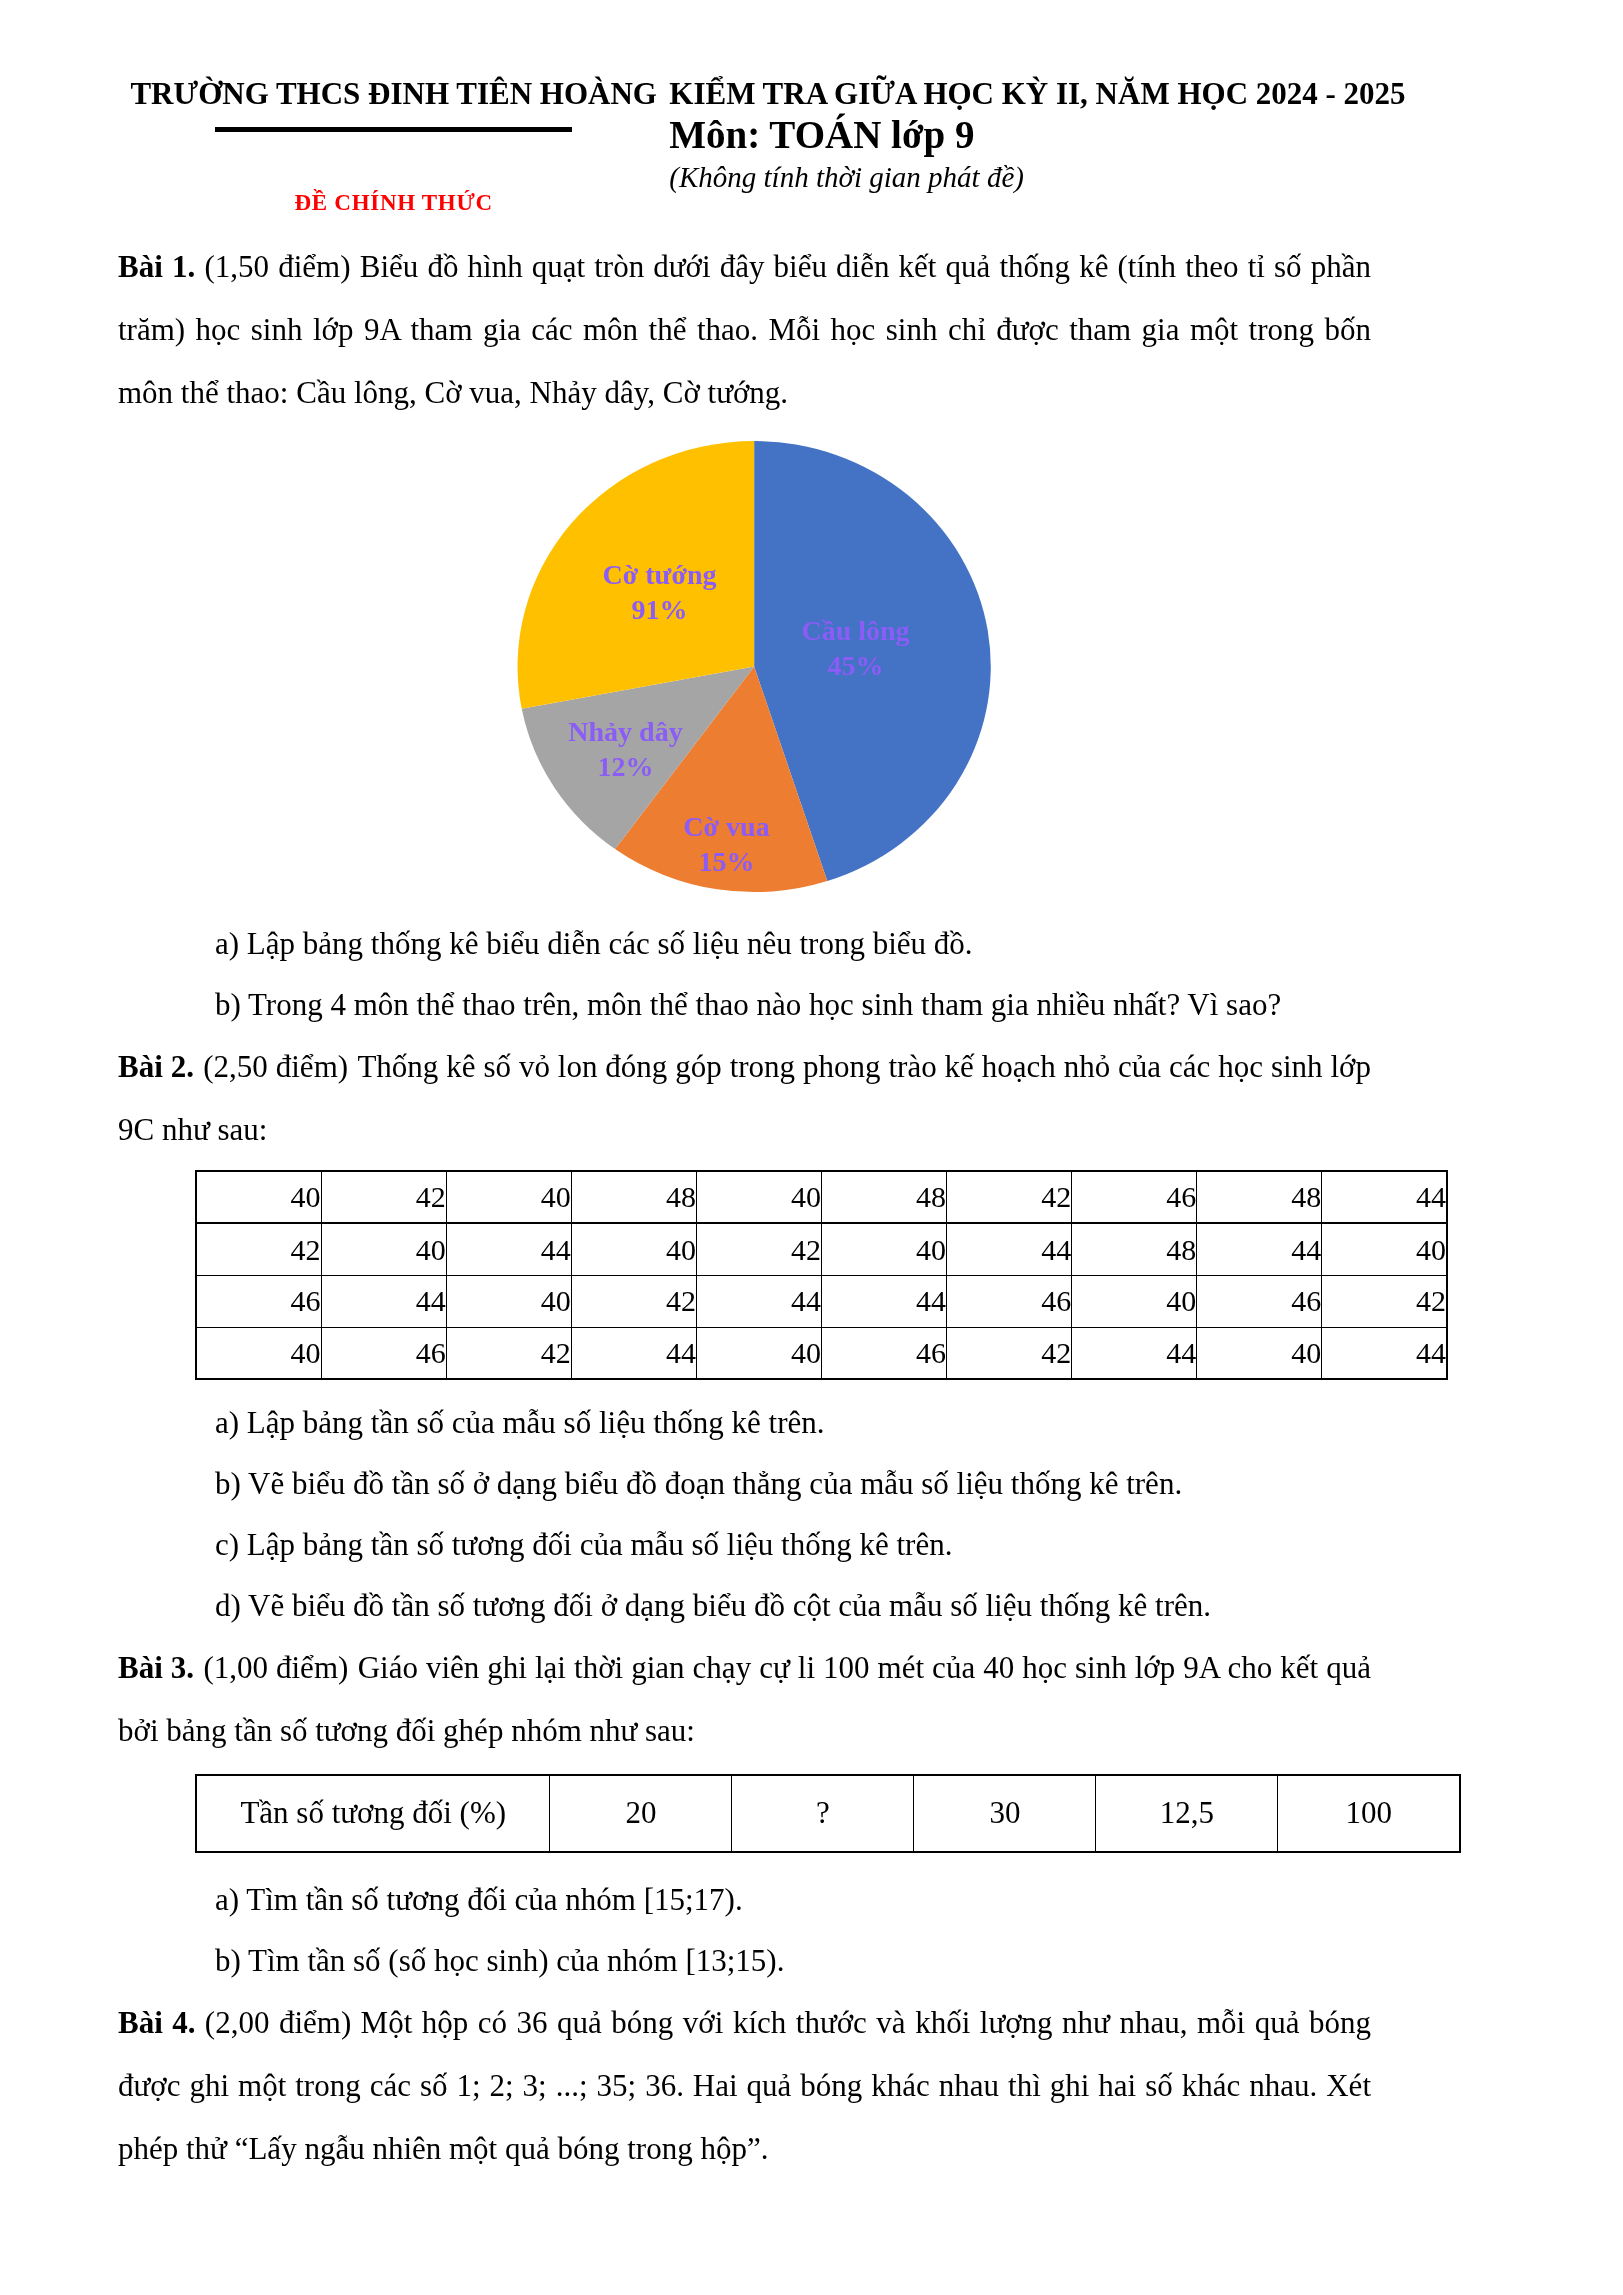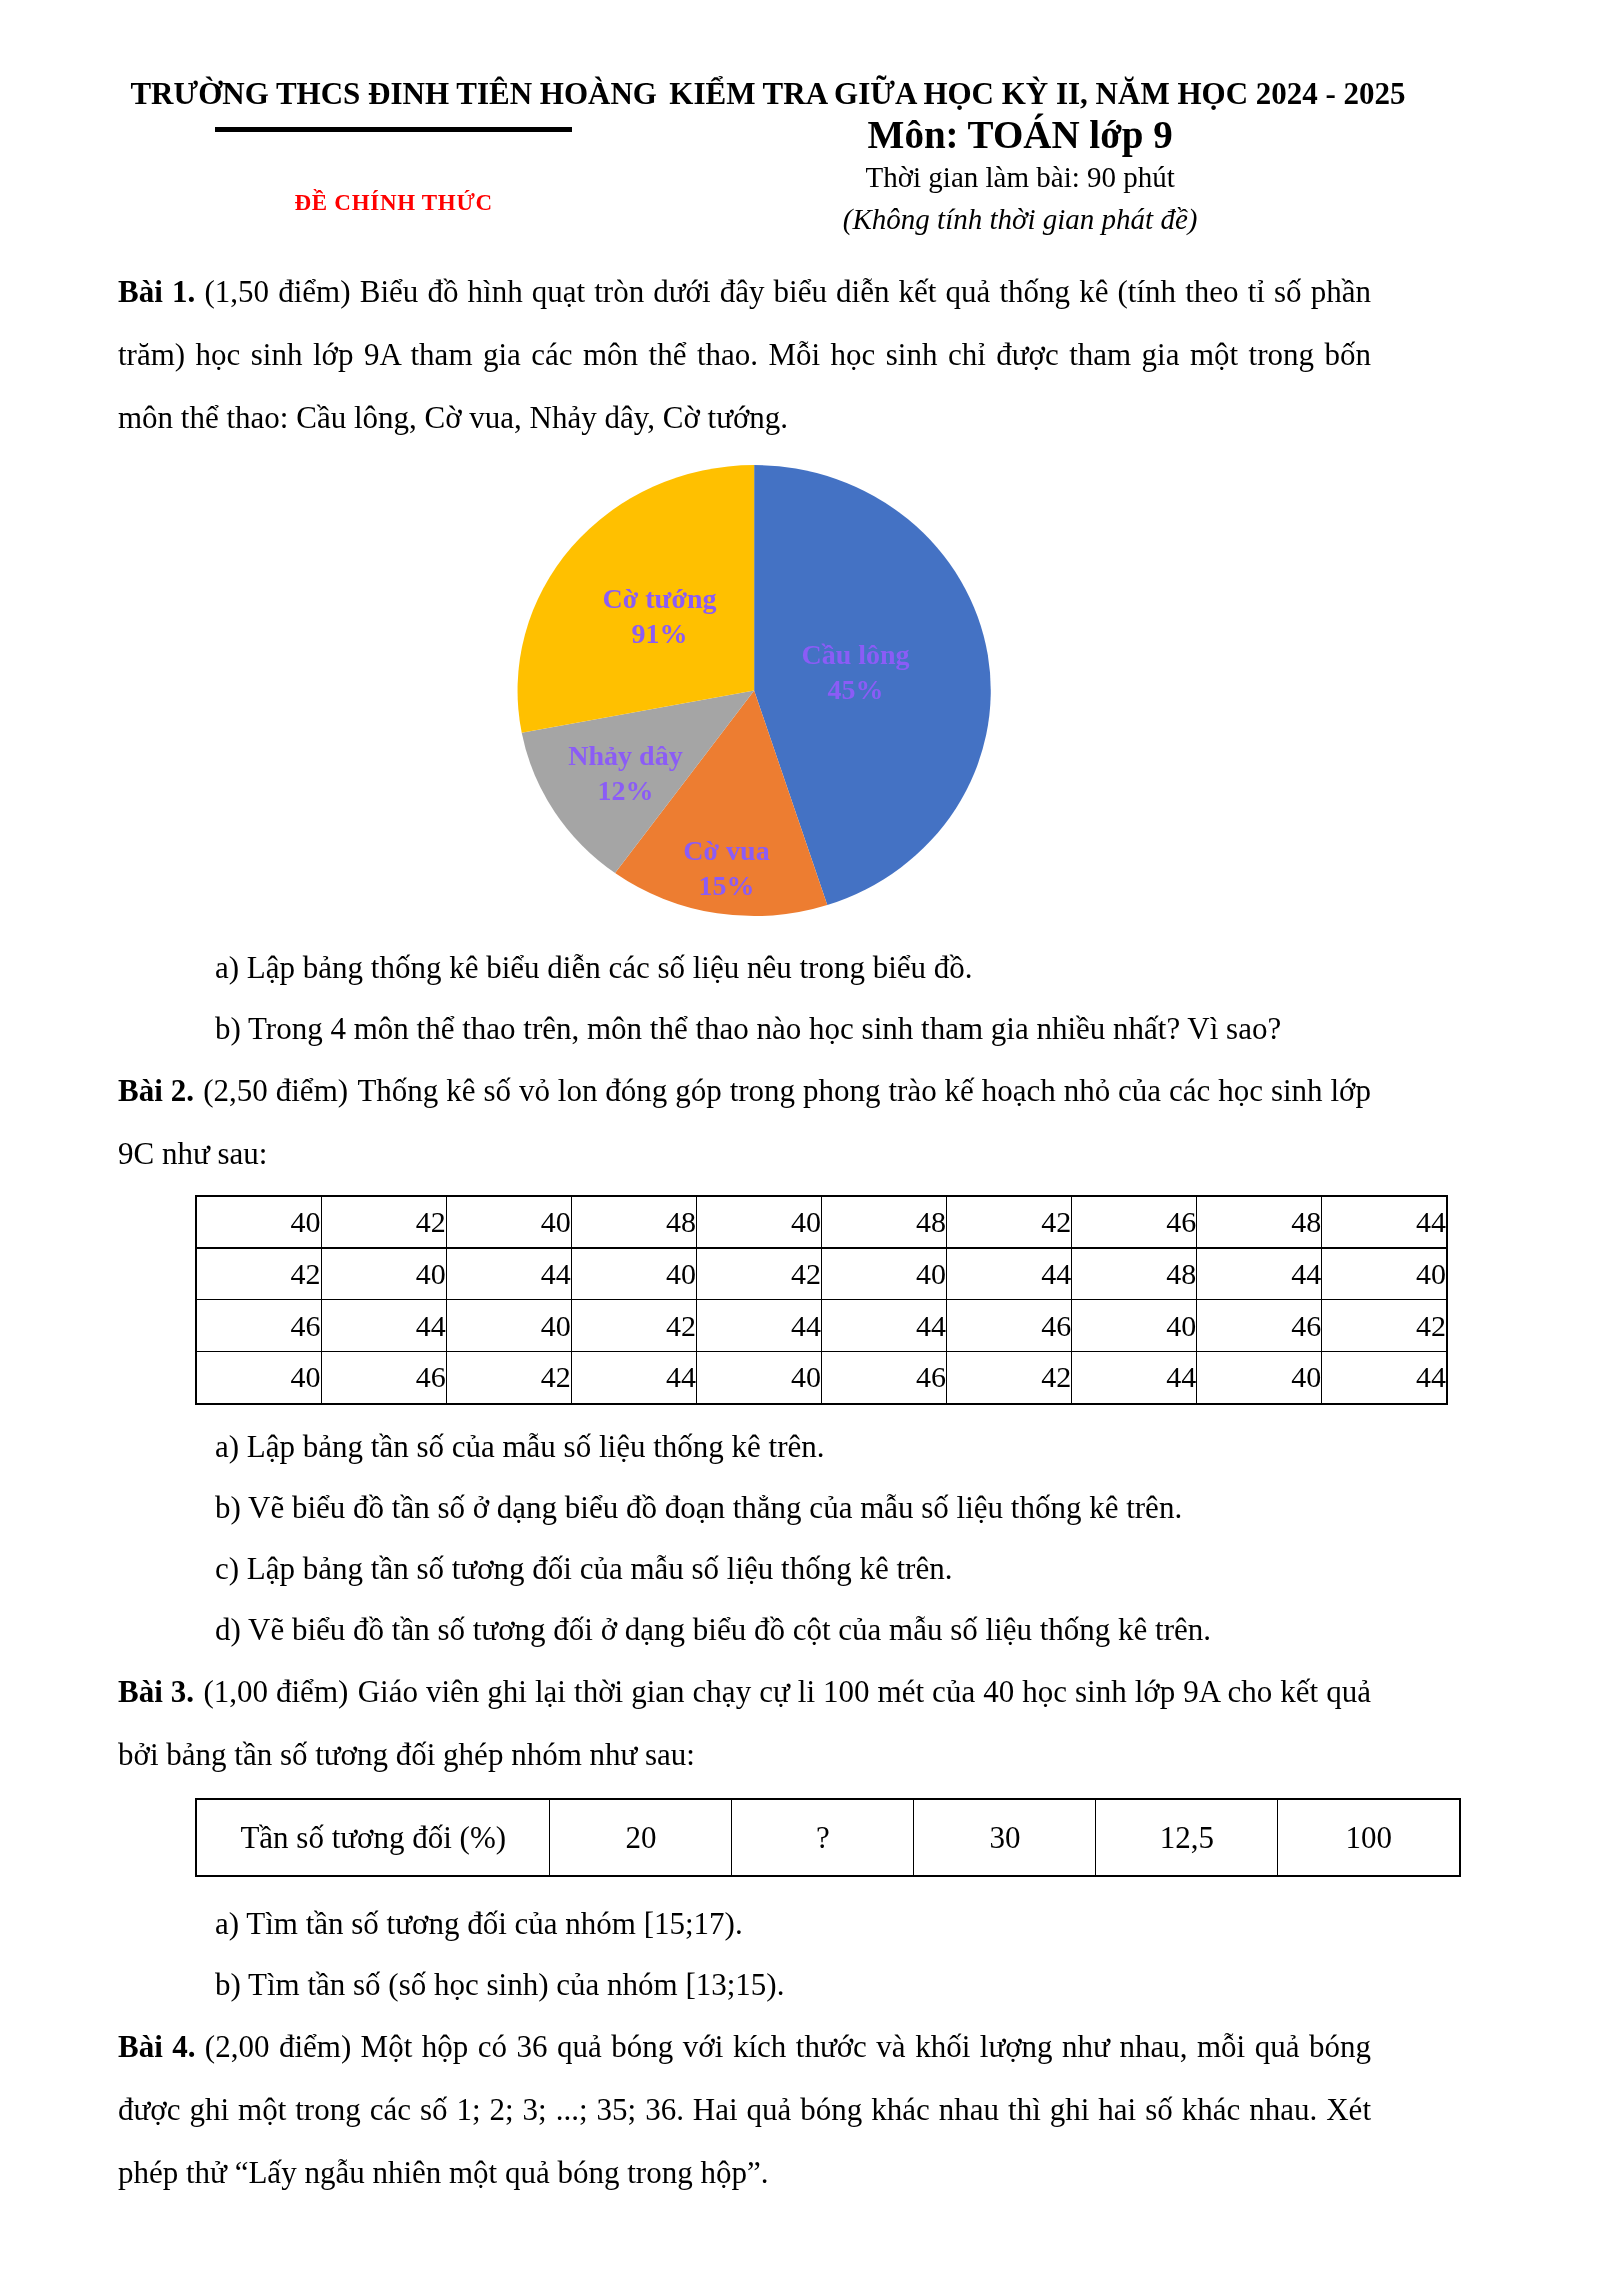--- a/index.html
+++ b/index.html
@@ -13,21 +13,21 @@
     width: 1489px; height: 2295px;
     padding: 73px 118px 0 118px;
     overflow: hidden;
     position: relative;
     background: #ffffff;
   }
 
   
   .header { display: flex; width: 100%; }
   .header-left  { width: 44%; text-align: center; }
-  .header-right { width: 56%; text-align: center; }
+  .header-right { width: 56%; text-align: left; }
   .school-name { font-size: 31px; font-weight: bold; line-height: 41px; white-space: nowrap; }
   .school-rule { width: 357px; height: 4.6px; background: #000; margin: 13px auto 0 auto; }
   .exam-type { margin-top: 58px; font-size: 23px; font-weight: bold; letter-spacing: 0.7px; }
   .exam-title { font-size: 31px; font-weight: bold; line-height: 41px; white-space: nowrap; }
   .exam-subject { font-size: 39px; font-weight: bold; line-height: 42px; }
   .exam-duration { font-size: 29px; line-height: 42px; }
   .exam-note { font-size: 29px; font-style: italic; line-height: 42px; }
 
   
   .para {
@@ -95,21 +95,20 @@
 
   <div class="header">
     <div class="header-left">
       <div class="school-name">TRƯỜNG THCS ĐINH TIÊN HOÀNG</div>
       <div class="school-rule"></div>
       <div class="exam-type" style="color: rgb(255, 0, 0);">ĐỀ CHÍNH THỨC</div>
     </div>
     <div class="header-right">
       <div class="exam-title">KIỂM TRA GIỮA HỌC KỲ II, NĂM HỌC 2024 - 2025</div>
       <div class="exam-subject">Môn: TOÁN lớp 9</div>
-      <div class="exam-duration">Thời gian làm bài: 90 phút</div>
       <div class="exam-note">(Không tính thời gian phát đề)</div>
     </div>
   </div>
 
   <p class="para p-first">
     <span class="plabel">Bài 1.</span><span class="ppoints">(1,50 điểm)</span><span>Biểu đồ hình quạt tròn dưới đây biểu diễn kết quả thống kê (tính theo tỉ số phần trăm) học sinh lớp 9A tham gia các môn thể thao. Mỗi học sinh chỉ được tham gia một trong bốn môn thể thao: Cầu lông, Cờ vua, Nhảy dây, Cờ tướng.</span>
   </p>
 
   <div class="chart-wrap">
     <svg width="504" height="468" viewBox="0 0 770 716">

